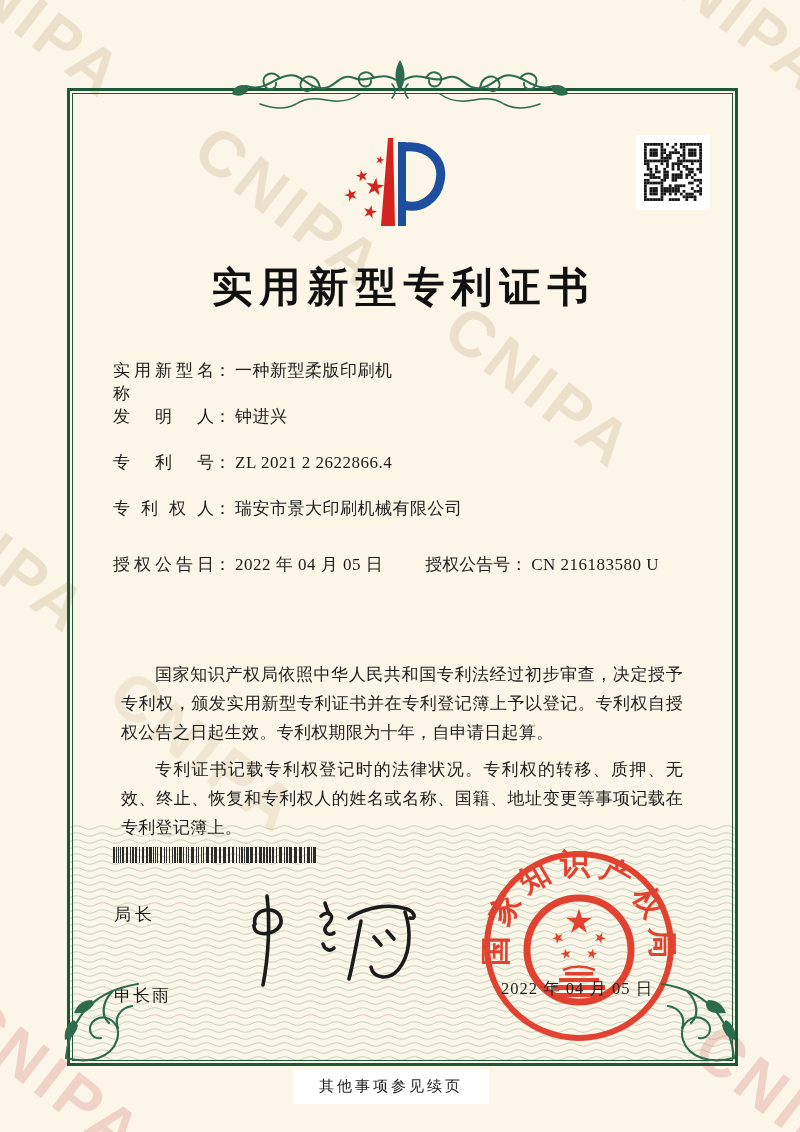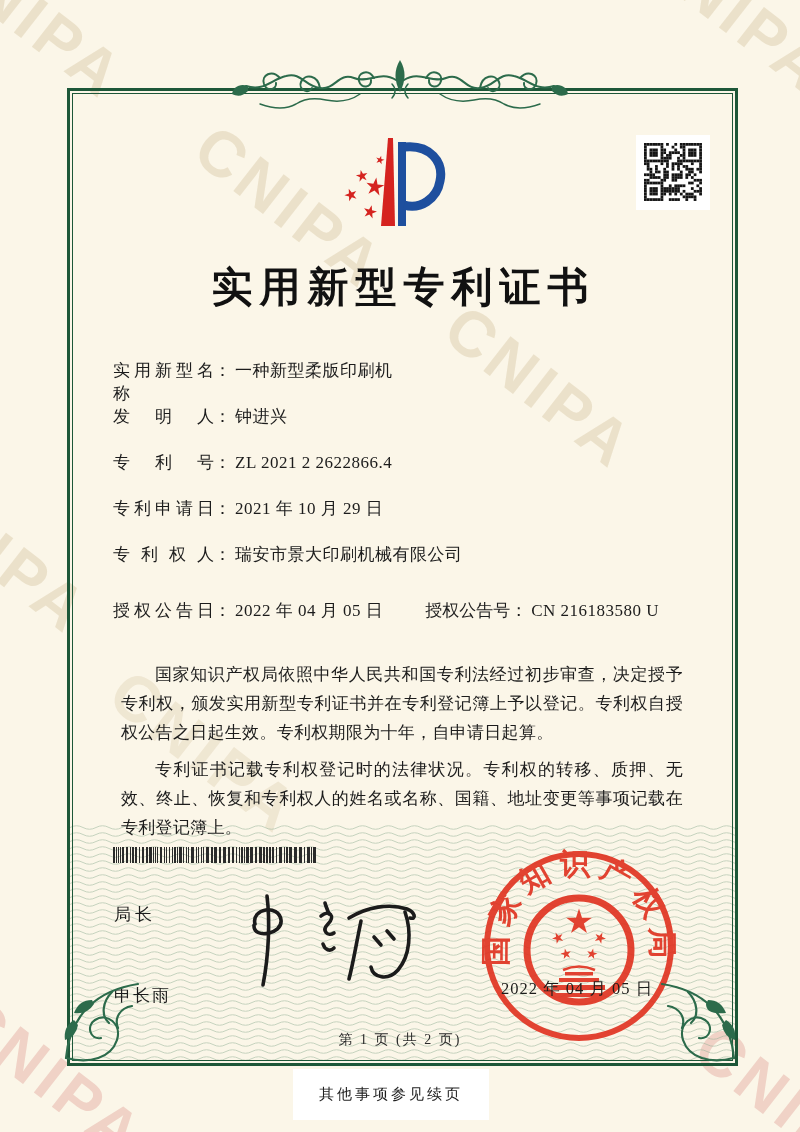--- a/index.html
+++ b/index.html
@@ -62,21 +62,21 @@
   .seal-date{
     position:absolute;left:501px;top:978px;font-size:16.5px;letter-spacing:1px;
     color:#1d1d1b;z-index:4;
   }
   .page-note{
     position:absolute;left:0;right:0;top:1031px;text-align:center;
     font-size:14px;letter-spacing:2px;color:#2a2a2a;
   }
   .cont-box{
     position:absolute;left:293px;top:1069px;background:#ffffff;
-    padding:16px 26px;font-size:15px;letter-spacing:3px;
+    padding:8px 26px;font-size:15px;letter-spacing:3px;
   }
 </style>
 </head>
 <body>
 
 <div class="page">
 
   <div class="wm" style="left:-80px;top:-20px;">CNIPA</div>
   <div class="wm" style="left:625px;top:-25px;">CNIPA</div>
   <div class="wm" style="left:180px;top:170px;">CNIPA</div>
@@ -401,23 +401,20 @@
       <div class="frow">
         <span class="flabel">实用新型名称</span><span>：</span><span class="fval">一种新型柔版印刷机</span>
       </div>
       <div class="frow">
         <span class="flabel">发明人</span><span>：</span><span class="fval">钟进兴</span>
       </div>
       <div class="frow">
         <span class="flabel">专利号</span><span>：</span><span class="fval">ZL 2021 2 2622866.4</span>
       </div>
       <div class="frow">
-        <span class="flabel">专利申请日</span><span>：</span><span class="fval">2021 年 10 月 29 日</span>
-      </div>
-      <div class="frow">
         <span class="flabel">专利权人</span><span>：</span><span class="fval">瑞安市景大印刷机械有限公司</span>
       </div>
       <div class="frow last">
         <span class="flabel">授权公告日</span><span>：</span><span class="fval">2022 年 04 月 05 日</span><span class="grant2"><span>授权公告号</span><span>：</span><span class="fval">CN 216183580 U</span></span>
       </div>
     </div>
 
     <div class="body-text">
       <p>国家知识产权局依照中华人民共和国专利法经过初步审查，决定授予专利权，颁发实用新型专利证书并在专利登记簿上予以登记。专利权自授权公告之日起生效。专利权期限为十年，自申请日起算。</p>
       <p>专利证书记载专利权登记时的法律状况。专利权的转移、质押、无效、终止、恢复和专利权人的姓名或名称、国籍、地址变更等事项记载在专利登记簿上。</p>
@@ -523,17 +520,16 @@
         <use href="#star-b" transform="translate(113,108) scale(0.55) rotate(12)" fill="#e0301e"></use>
         <path d="M84,124 Q100,117 116,124" stroke="#e0301e" stroke-width="2.5" fill="none"></path>
         <rect x="86" y="126" width="28" height="3.5" fill="#e0301e"></rect>
         <rect x="80" y="132" width="40" height="4" fill="#e0301e"></rect>
         <rect x="74" y="139" width="52" height="5" fill="#e0301e"></rect>
         <rect x="70" y="147" width="60" height="4" fill="#e0301e"></rect>
       </g>
     </svg>
     <div class="seal-date">2022 年 04 月 05 日</div>
 
-    <div class="page-note">第 1 页 (共 2 页)</div>
     <div class="cont-box">其他事项参见续页</div>
 
   </div>
 </div>
 
 </body></html>

